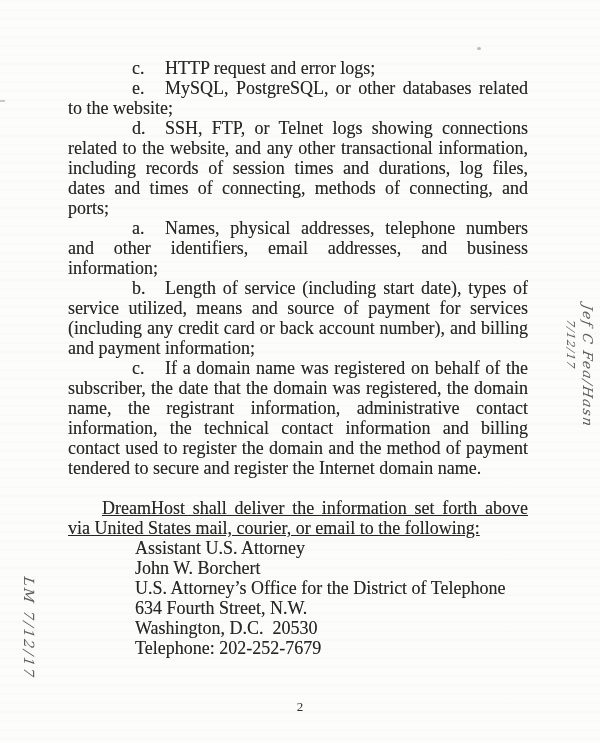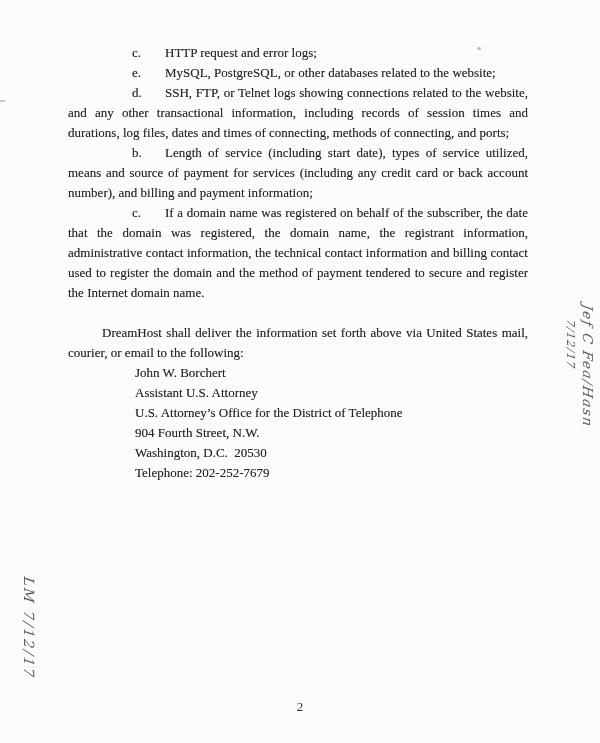--- a/index.html
+++ b/index.html
@@ -16,33 +16,33 @@
       repeating-linear-gradient(180deg,
         rgba(120,120,115,0.018) 0px, rgba(120,120,115,0.018) 2px,
         rgba(255,255,255,0) 2px, rgba(255,255,255,0) 9px),
       #fcfcfa;
     color: #262626;
   }
   .body-text {
     position: absolute;
     left: 68px; top: 0;
     width: 460px;
-    padding-top: 43px;
-    font-size: 13px;
+    padding-top: 58px;
+    font-size: 18px;
     line-height: 20px;
     text-align: justify;
     text-shadow: 0 0 0.5px rgba(40,40,40,0.45);
   }
   p { margin: 0; }
   .li .sp-letter   { display: inline-block; width: 64px; }
   .li .letter      { display: inline-block; width: 33px; }
   .num-item .sp-num{ display: inline-block; width: 30px; }
   .num-item .num   { display: inline-block; width: 35px; }
   .item2-gap { margin-top: 2px; }
-  .delivery { margin-top: 20px; text-indent: 34px; }
+  .delivery { margin-top: 20px; text-indent: 34px; text-decoration: underline; }
   .contact { margin-left: 67px; text-align: left; }
   .page-number {
     position: absolute;
     top: 699px; left: 0; width: 600px;
     text-align: center;
     font-size: 13px;
     color: #2e2e2e;
   }
   .hand {
     position: absolute;
@@ -91,32 +91,33 @@
   <div class="body-text">
 
     <p class="li"><span class="sp-letter"></span><span class="letter">c.</span><span>HTTP request and error logs;</span></p>
 
     <p class="li"><span class="sp-letter"></span><span class="letter">e.</span><span>MySQL, PostgreSQL, or other databases related to the website;</span></p>
 
     <p class="li"><span class="sp-letter"></span><span class="letter">d.</span><span>SSH, FTP, or Telnet logs showing connections related to the website, and any other transactional information, including records of session times and durations, log files, dates and times of connecting, methods of connecting, and ports;</span></p>
 
 
 
+    <p class="li"><span class="sp-letter"></span><span class="letter">a.</span><span>Names, physical addresses, telephone numbers and other identifiers, email addresses, and business information;</span></p>
 
     <p class="li"><span class="sp-letter"></span><span class="letter">b.</span><span>Length of service (including start date), types of service utilized, means and source of payment for services (including any credit card or back account number), and billing and payment information;</span></p>
 
     <p class="li"><span class="sp-letter"></span><span class="letter">c.</span><span>If a domain name was registered on behalf of the subscriber, the date that the domain was registered, the domain name, the registrant information, administrative contact information, the technical contact information and billing contact used to register the domain and the method of payment tendered to secure and register the Internet domain name.</span></p>
 
     <p class="delivery">DreamHost shall deliver the information set forth above via United States mail, courier, or email to the following:</p>
 
     <div class="contact">
+      <p>Assistant U.S. Attorney</p>
       <p>John W. Borchert</p>
-      <p>Assistant U.S. Attorney</p>
       <p>U.S. Attorney’s Office for the District of Telephone</p>
-      <p>904 Fourth Street, N.W.</p>
+      <p>634 Fourth Street, N.W.</p>
       <p>Washington, D.C.&nbsp; 20530</p>
       <p>Telephone: 202-252-7679</p>
     </div>
 
   </div>
 
   <div class="hand hand-right">
     <div class="sig">Jef C Fea/Hasn</div>
     <div class="date">7/12/17</div>
   </div>

